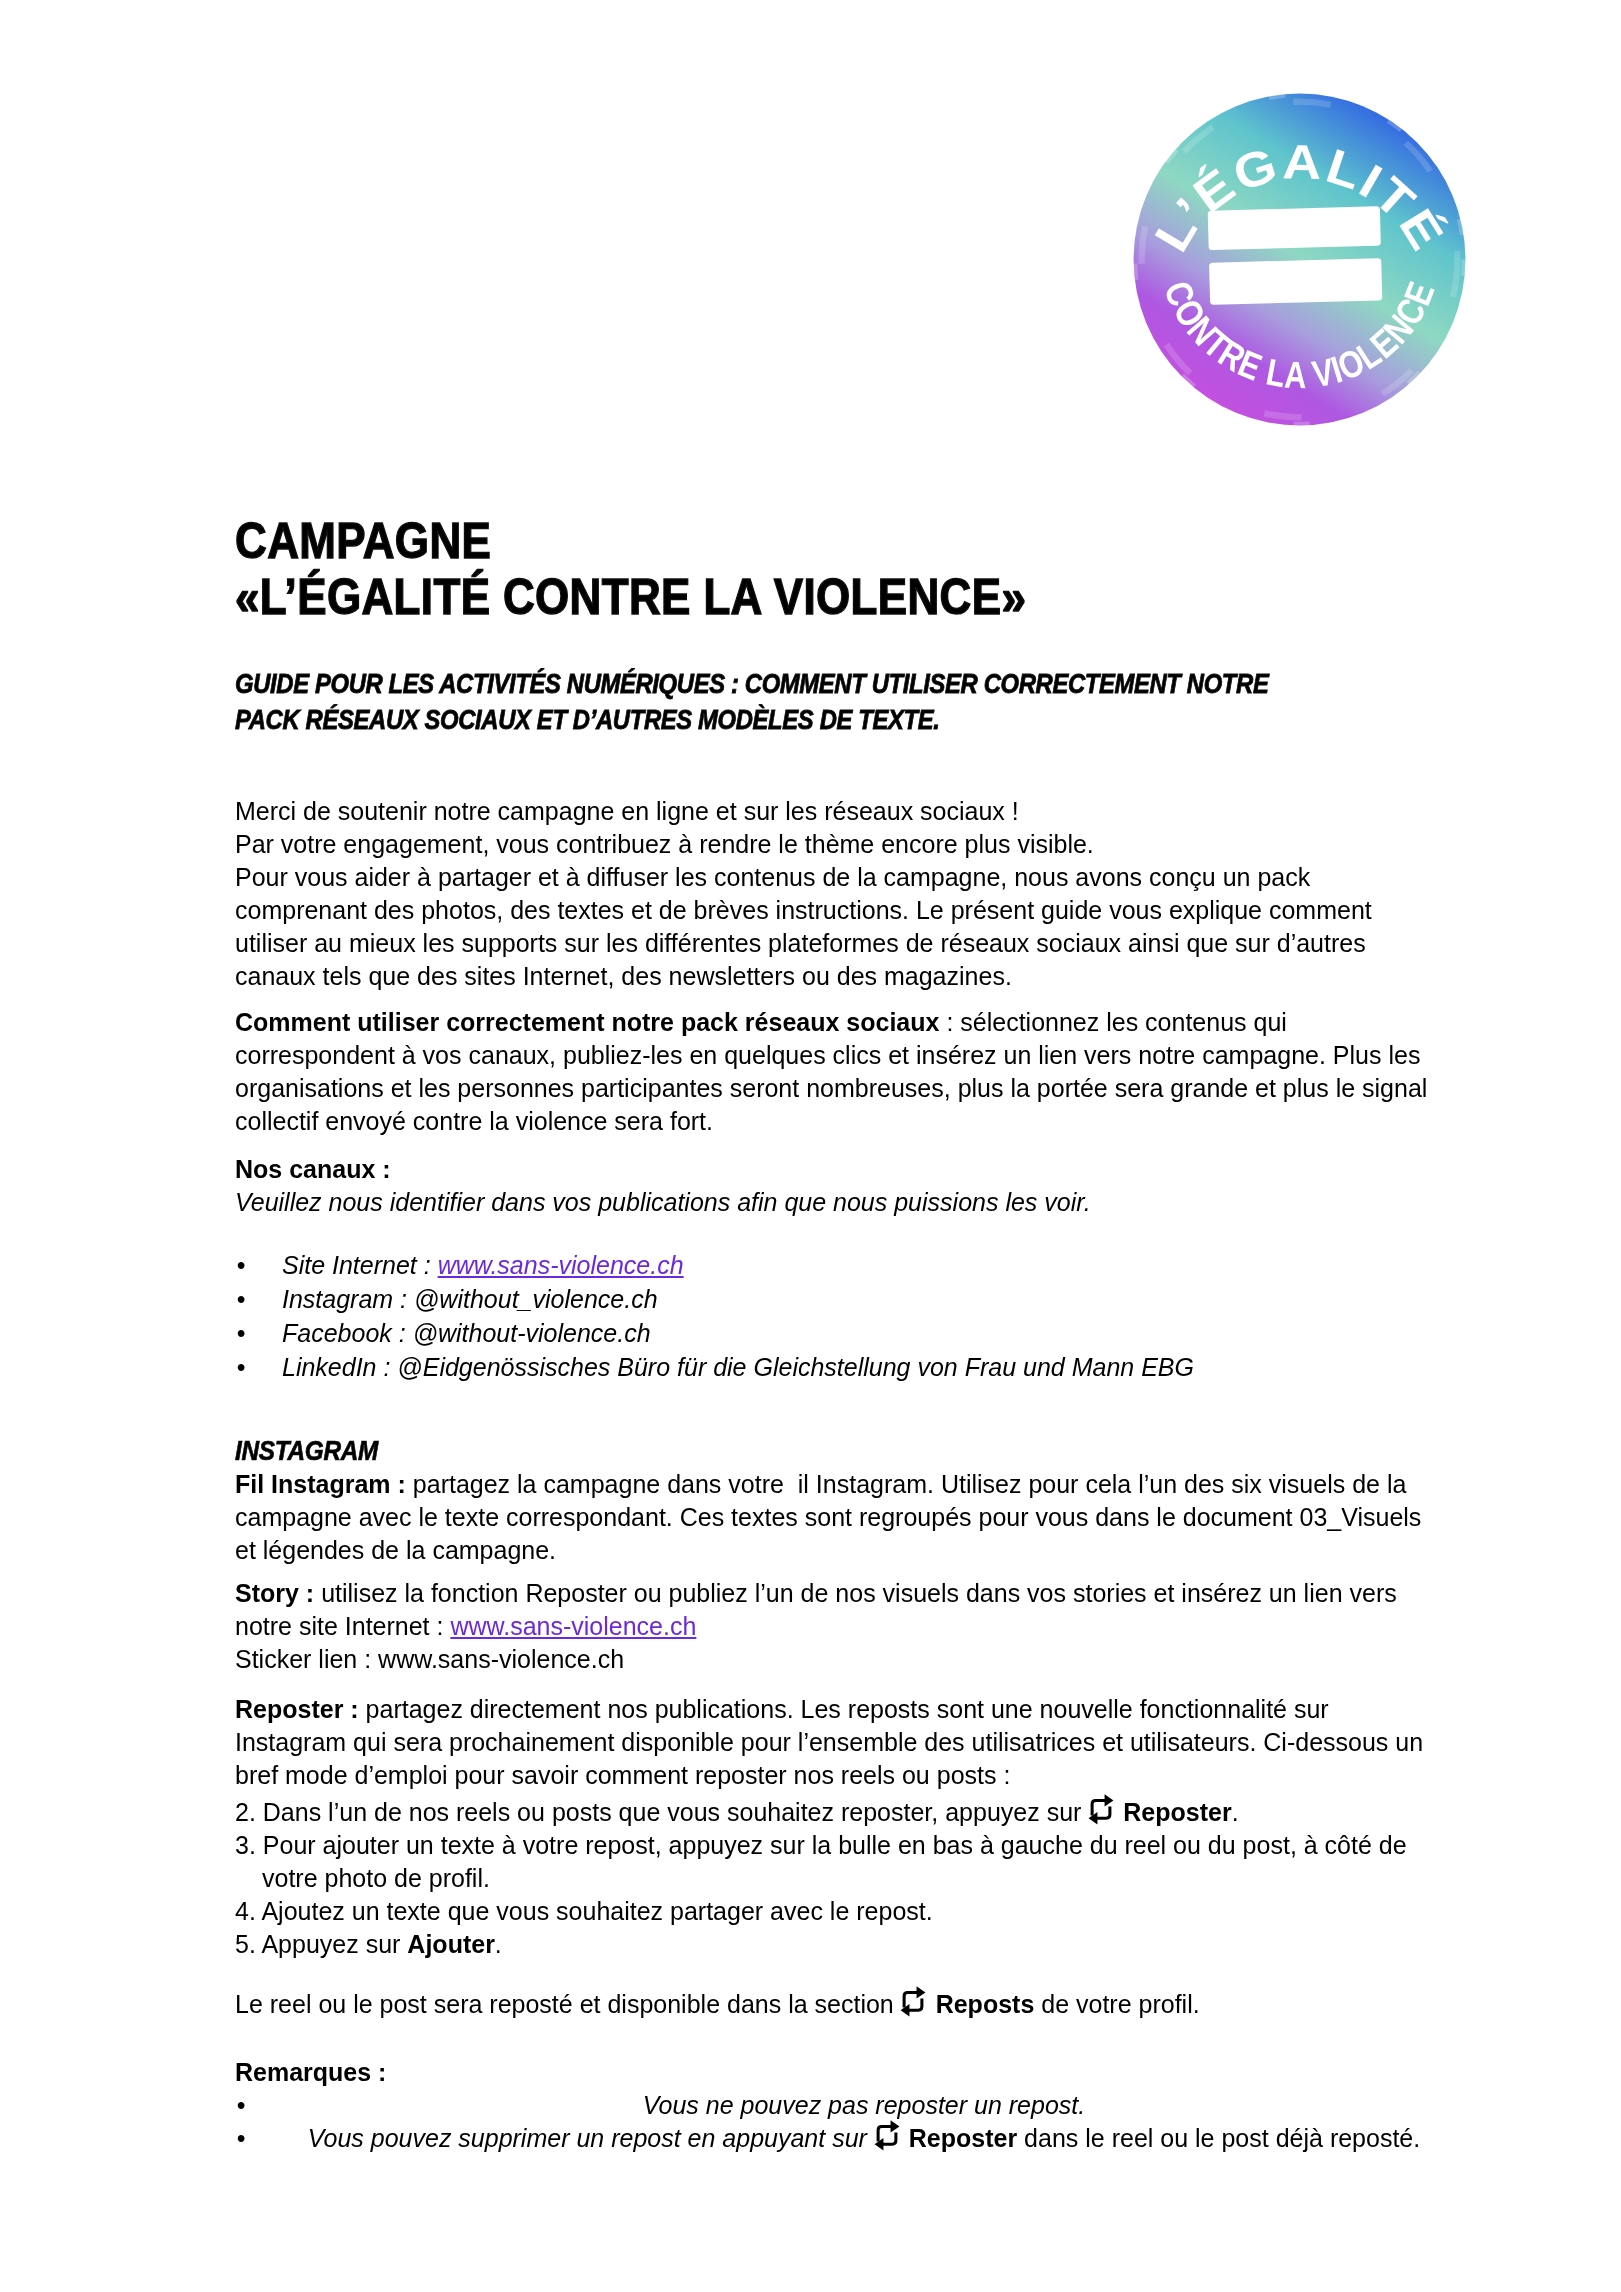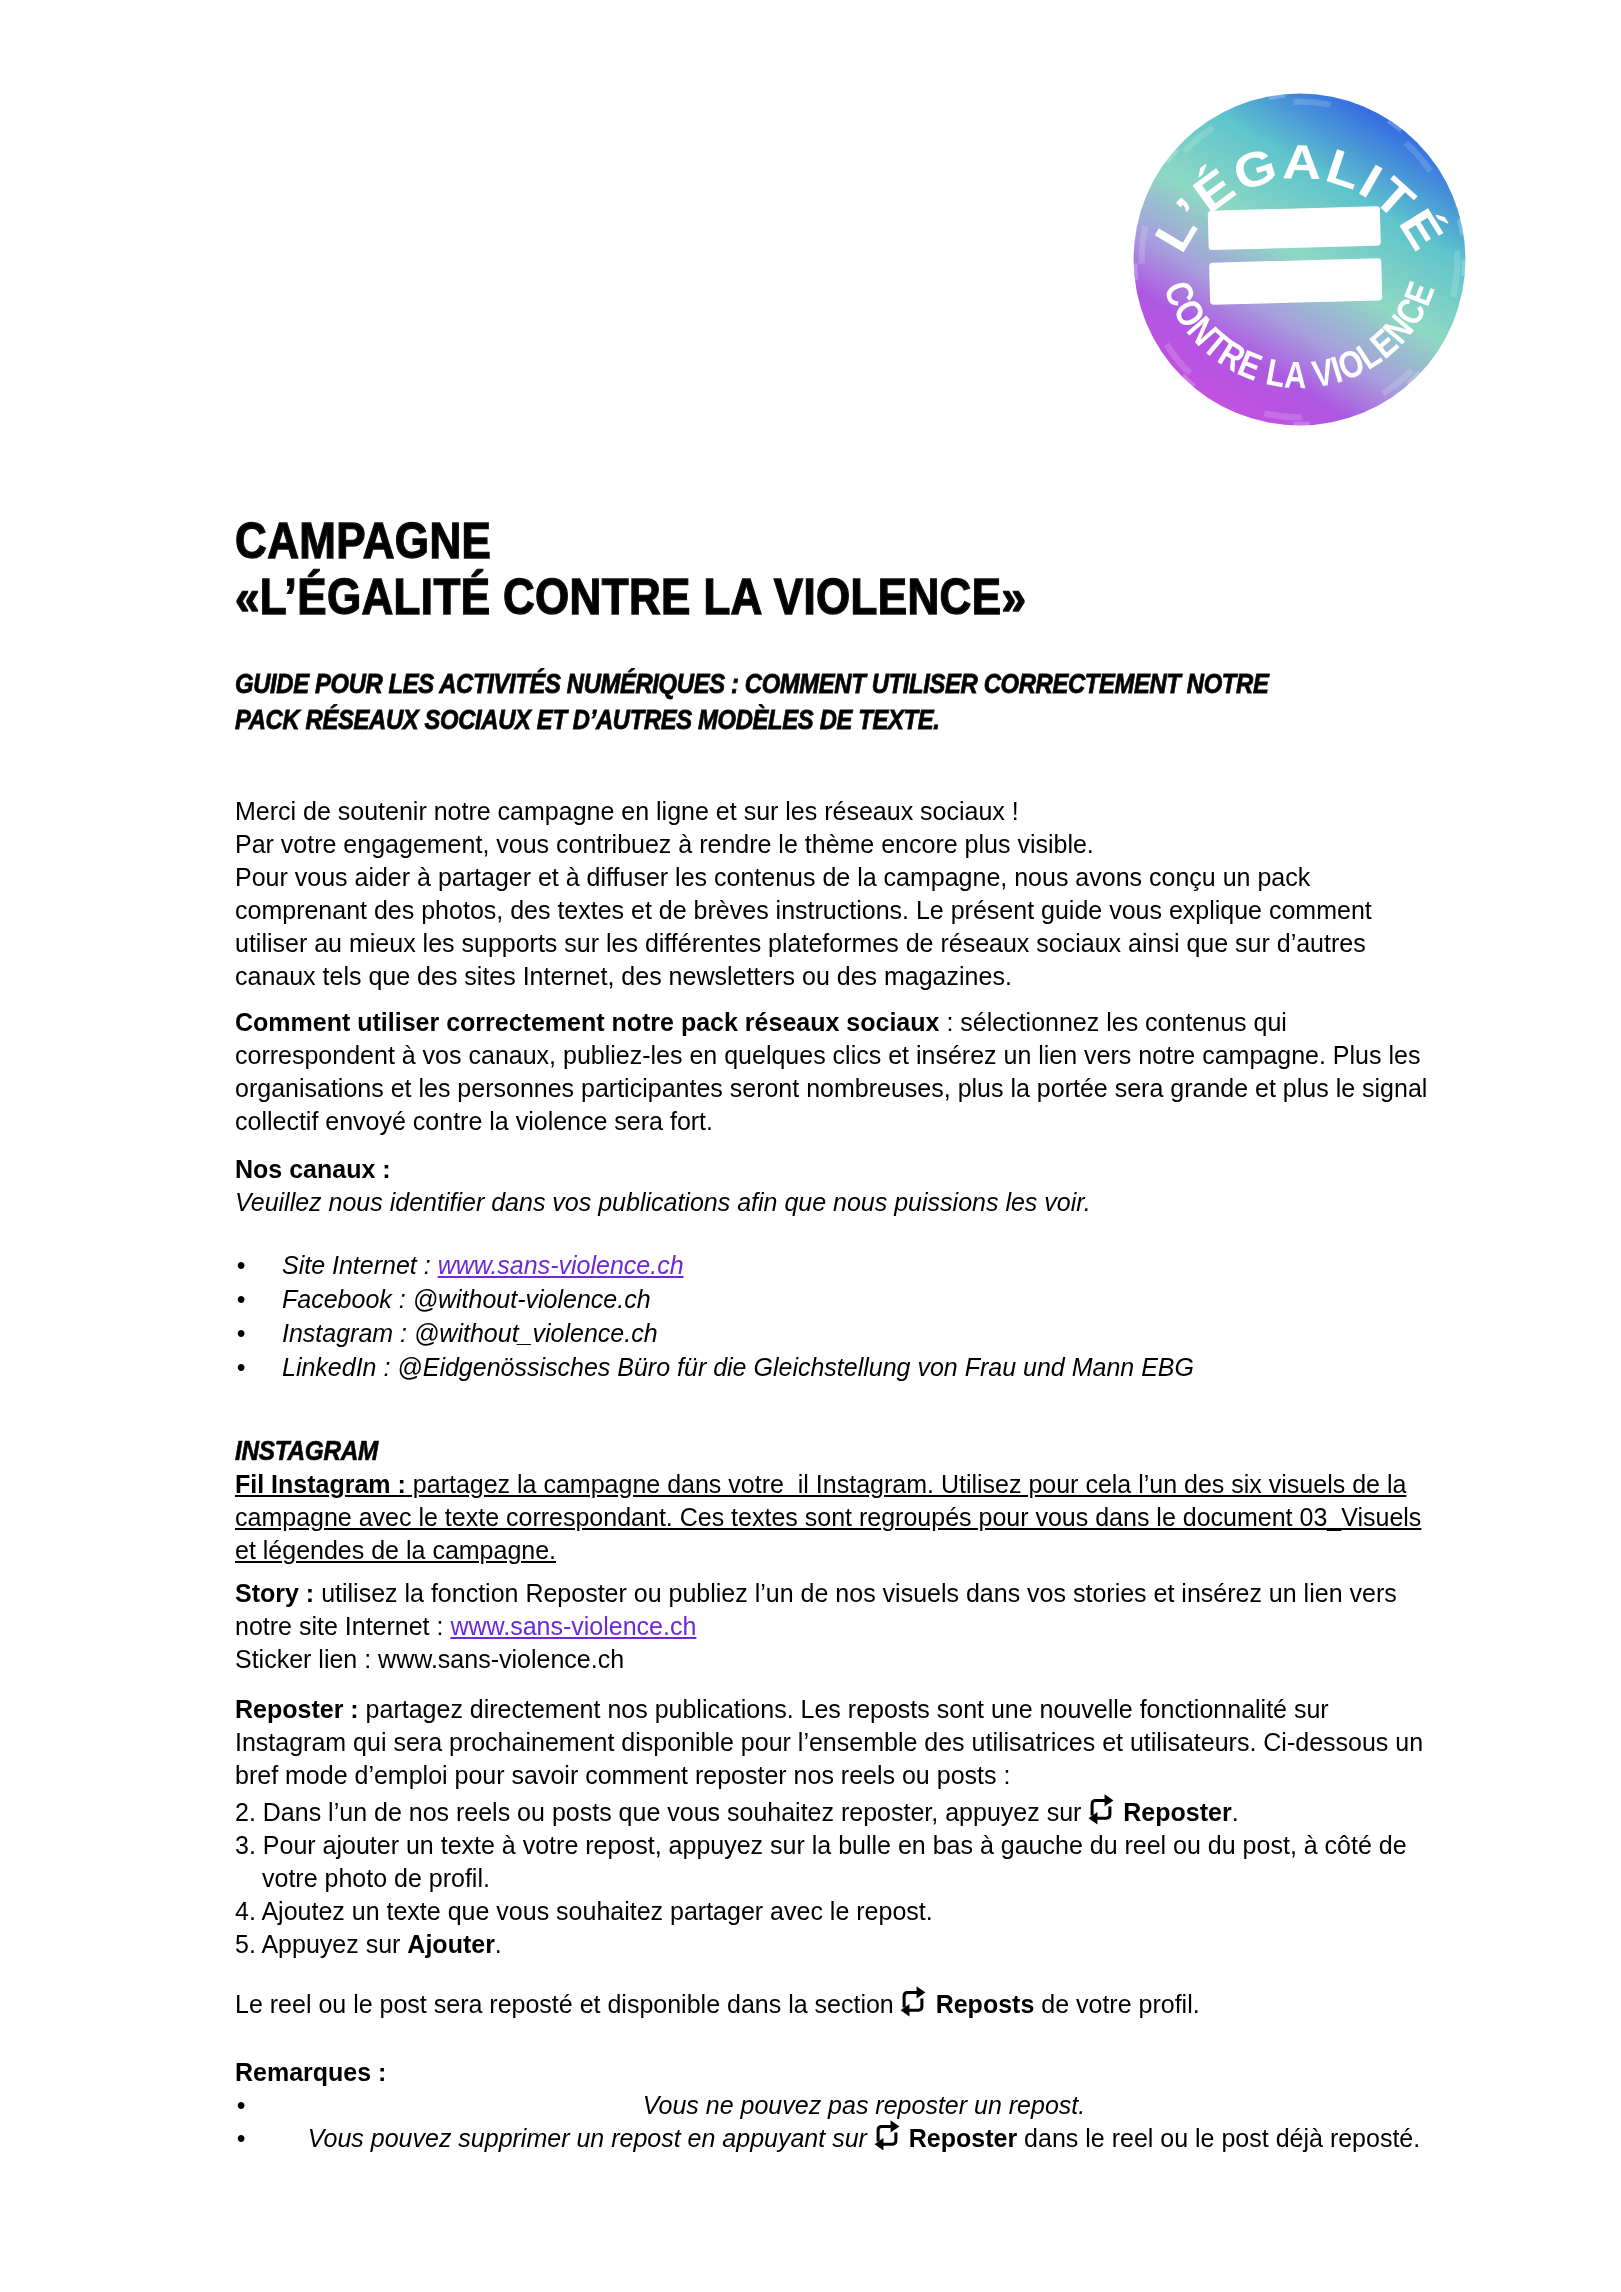--- a/index.html
+++ b/index.html
@@ -59,21 +59,21 @@
   }
 
   
   .intro{margin-top:57px;}
   .pack{}
   .howto{margin-top:13.4px;}
   .nos{margin-top:15px;}
   .channels{margin-top:29px;list-style:none;}
   .channels li{position:relative;padding-left:47px;line-height:34px;}
   .channels li::before{content:"\2022";position:absolute;left:1.8px;}
-  .fil{margin-top:0;text-decoration:underline;}
+  .fil{margin-top:0;}
   .story{margin-top:10px;}
   .repost{margin-top:17px;}
   .steps{margin-top:3.6px;}
   .step{padding-left:27px;text-indent:-27px;}
   .result{margin-top:27px;}
   .remarques-h{margin-top:35px;}
   .remarks{margin-top:0;list-style:none;text-align:center;}
   .remarks li{position:relative;padding-left:47px;line-height:33px;}
   .remarks li::before{content:"\2022";position:absolute;left:1.8px;}
 
@@ -145,22 +145,22 @@
     <p class="intro"><span>Merci de soutenir notre campagne en ligne et sur les réseaux sociaux !</span><br><span>Par votre engagement, vous contribuez à rendre le thème encore plus visible.</span></p>
 
     <p class="pack">Pour vous aider à partager et à diffuser les contenus de la campagne, nous avons conçu un pack comprenant des photos, des textes et de brèves instructions. Le présent guide vous explique comment utiliser au mieux les supports sur les différentes plateformes de réseaux sociaux ainsi que sur d’autres canaux tels que des sites Internet, des newsletters ou des magazines.</p>
 
     <p class="howto"><b>Comment utiliser correctement notre pack réseaux sociaux</b><span> : sélectionnez les contenus qui correspondent à vos canaux, publiez-les en quelques clics et insérez un lien vers notre campagne. Plus les organisations et les personnes participantes seront nombreuses, plus la portée sera grande et plus le signal collectif envoyé contre la violence sera fort.</span></p>
 
     <p class="nos"><b>Nos canaux :</b><br><i>Veuillez nous identifier dans vos publications afin que nous puissions les voir.</i></p>
 
     <ul class="channels">
       <li><i><span>Site Internet : </span><a class="link">www.sans-violence.ch</a></i></li>
+      <li><i>Instagram : @without_violence.ch</i></li>
       <li><i>Facebook : @without-violence.ch</i></li>
-      <li><i>Instagram : @without_violence.ch</i></li>
       <li><i>LinkedIn : @Eidgenössisches Büro für die Gleichstellung von Frau und Mann EBG</i></li>
     </ul>
 
     <h3 class="ig-heading">INSTAGRAM</h3>
 
     <p class="fil"><b>Fil Instagram :</b><span> partagez la campagne dans votre&nbsp; il Instagram. Utilisez pour cela l’un des six visuels de la campagne avec le texte correspondant. Ces textes sont regroupés pour vous dans le document 03_Visuels et légendes de la campagne.</span></p>
 
     <p class="story"><b>Story :</b><span> utilisez la fonction Reposter ou publiez l’un de nos visuels dans vos stories et insérez un lien vers notre site Internet : </span><a class="link">www.sans-violence.ch</a><br><span>Sticker lien : www.sans-violence.ch</span></p>
 
     <p class="repost"><b>Reposter :</b><span> partagez directement nos publications. Les reposts sont une nouvelle fonctionnalité sur Instagram qui sera prochainement disponible pour l’ensemble des utilisatrices et utilisateurs. Ci-dessous un bref mode d’emploi pour savoir comment reposter nos reels ou posts :</span></p>

